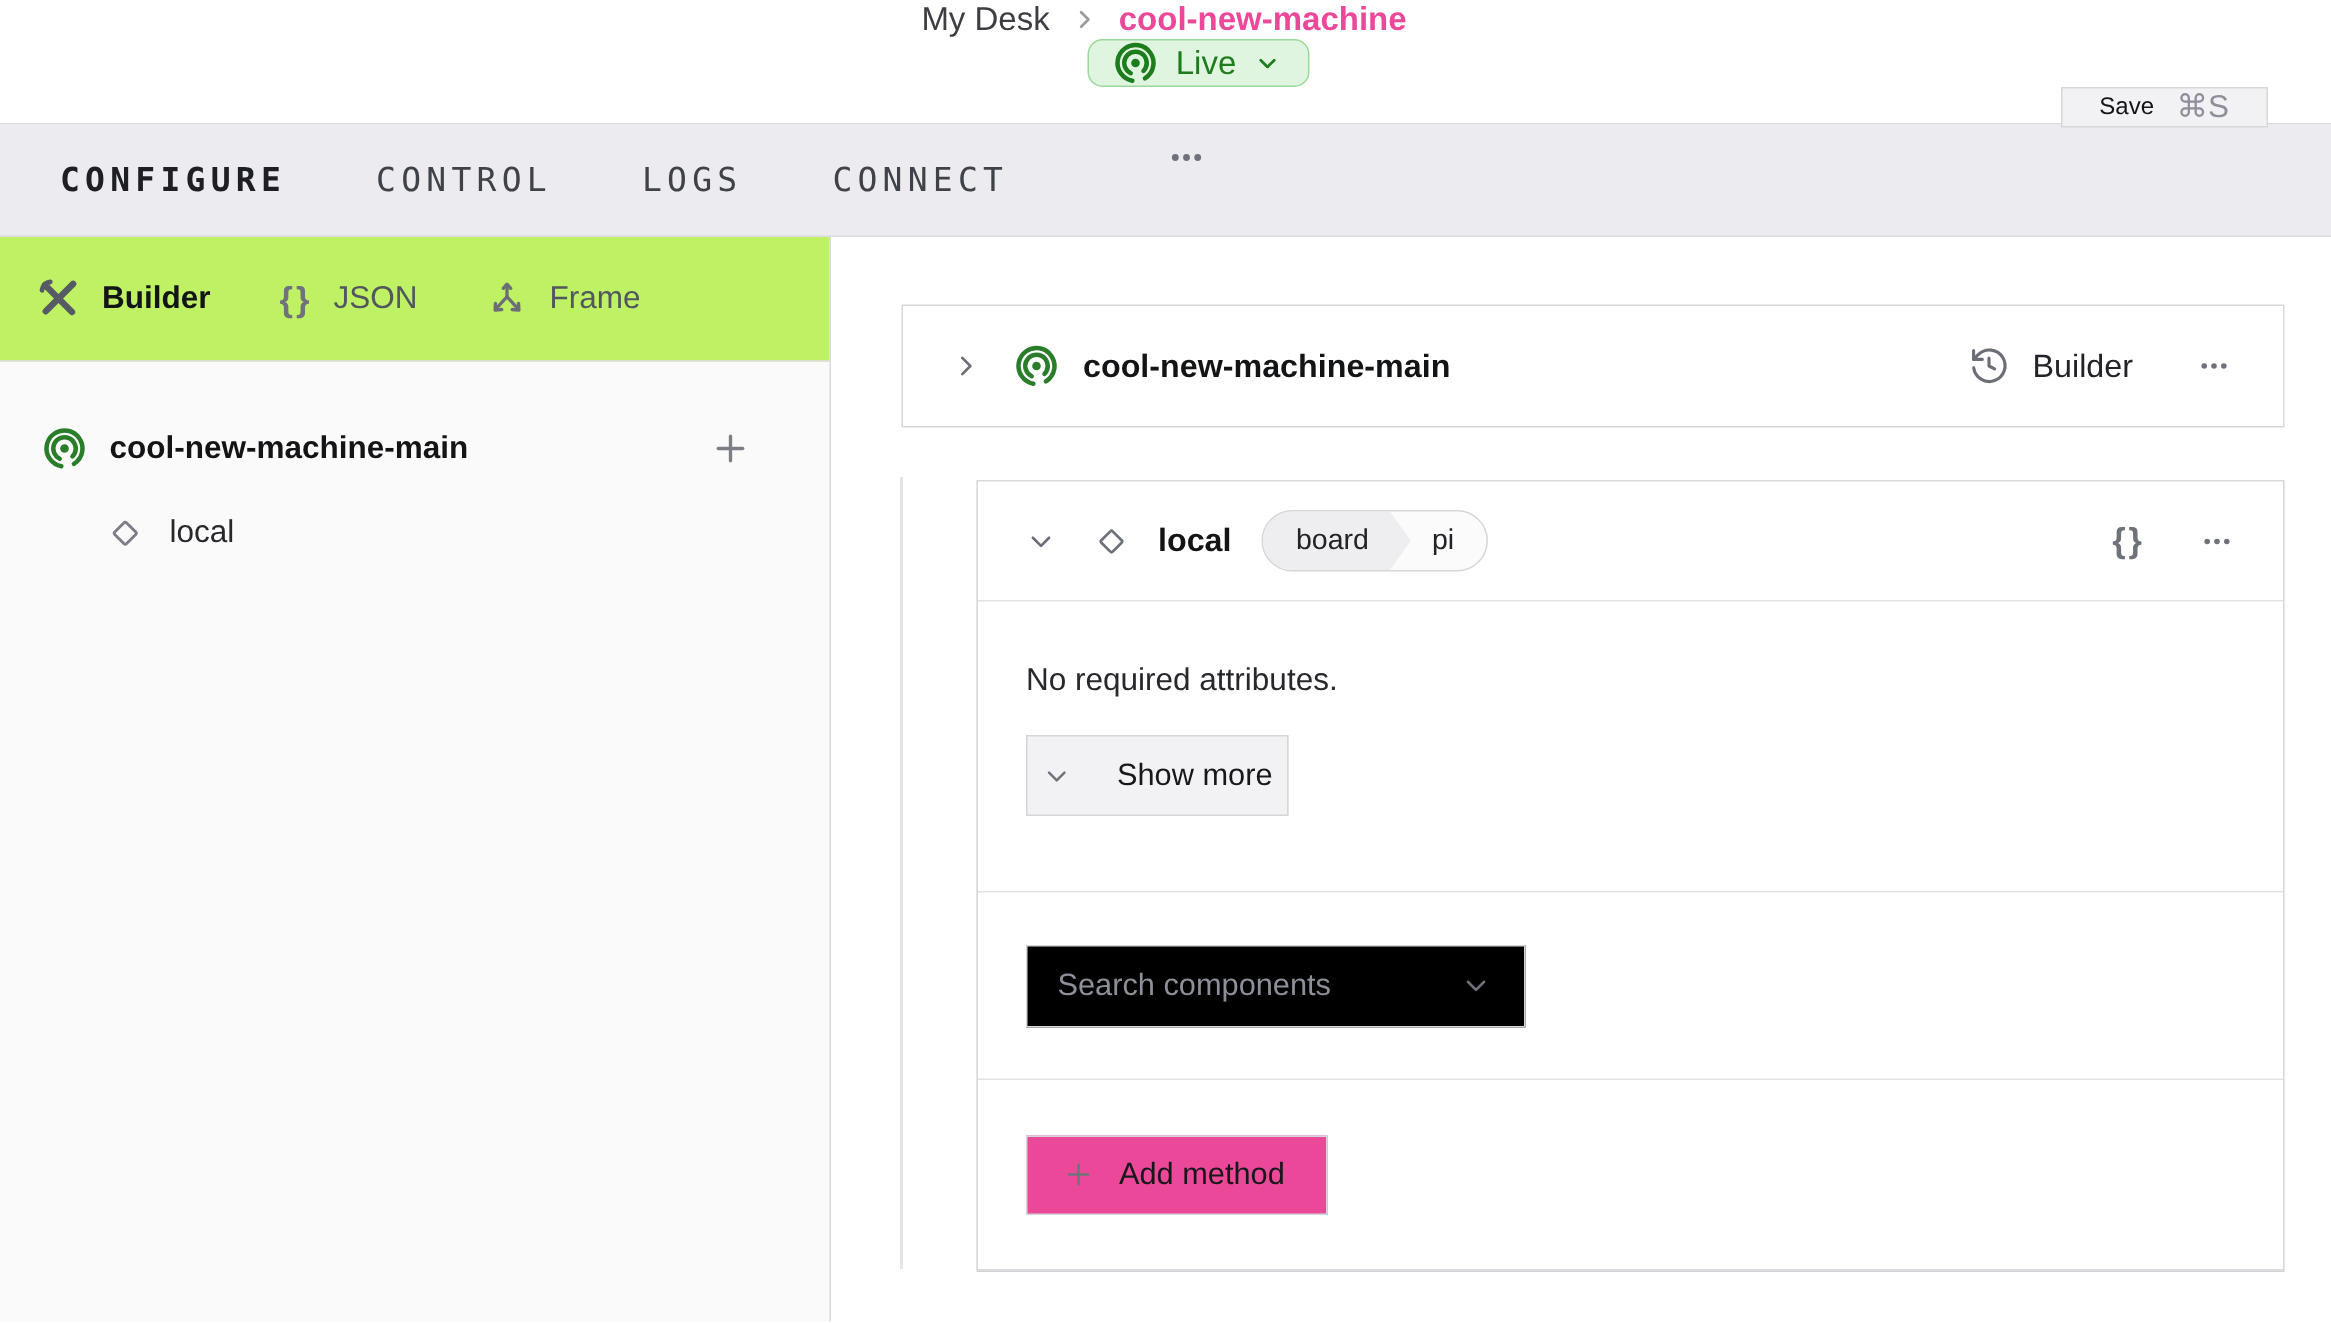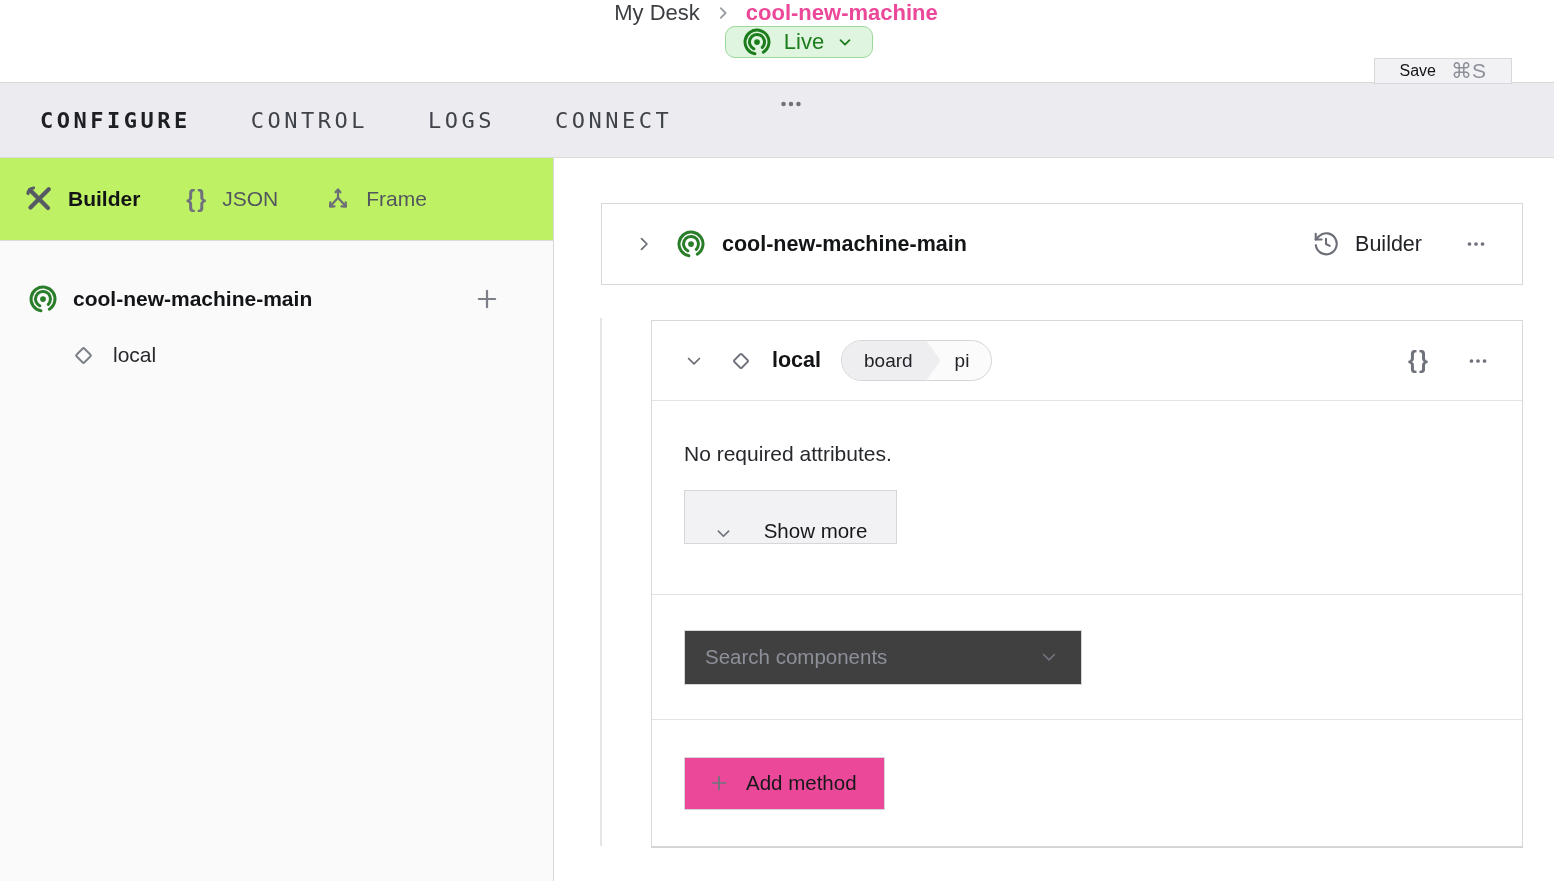--- a/index.html
+++ b/index.html
@@ -109,29 +109,29 @@
   .comp-header .header-actions { margin-left:auto; display:flex; align-items:center; gap:26px; }
 
   .comp-row { display:flex; border-bottom:1px solid #e3e3e6; padding-left:32px; }
   .comp-row:last-child { border-bottom:none; }
   .row-label { width:385px; flex:0 0 385px; font-size:21.5px; font-weight:700; color:#131416; }
   .row-attributes { height:194px; }
   .row-attributes .row-label { padding-top:40px; }
   .attributes-value { padding-top:41px; }
   .attributes-empty { font-size:21px; color:#26282c; }
   .show-more-btn {
-    margin-top:24px; width:213px; height:54px; display:flex; align-items:flex-end; justify-content:center; gap:31px;
+    margin-top:24px; width:175px; height:54px; display:flex; align-items:center; justify-content:center; gap:31px;
     background:#f2f2f4; border:1px solid #d6d6d9; cursor:pointer; font-family:"Liberation Sans", sans-serif;
   }
   .show-more-btn .show-more-label { font-size:20.5px; color:#17181a; }
 
   .row-depends { height:125px; align-items:center; }
   .depends-select {
-    width:398px; height:55px; display:flex; align-items:center;
-    border:1px solid #d6d6d9; background:#404040; padding:0 22px 0 20px; cursor:pointer;
+    width:333px; height:55px; display:flex; align-items:center;
+    border:1px solid #d6d6d9; background:#000000; padding:0 22px 0 20px; cursor:pointer;
   }
   .depends-select .select-placeholder { font-size:20.5px; color:#8d9099; }
   .depends-select .select-chevron { margin-left:auto; }
 
   .row-capture { height:126px; align-items:center; }
   .add-method-btn {
     height:53px; display:flex; align-items:center; gap:16px; padding:0 27px 0 23px;
     background:#ec4899; border:1px solid #d6d6d9; cursor:pointer; font-family:"Liberation Sans", sans-serif;
   }
   .add-method-btn .add-method-label { font-size:20.5px; color:#17181a; }

